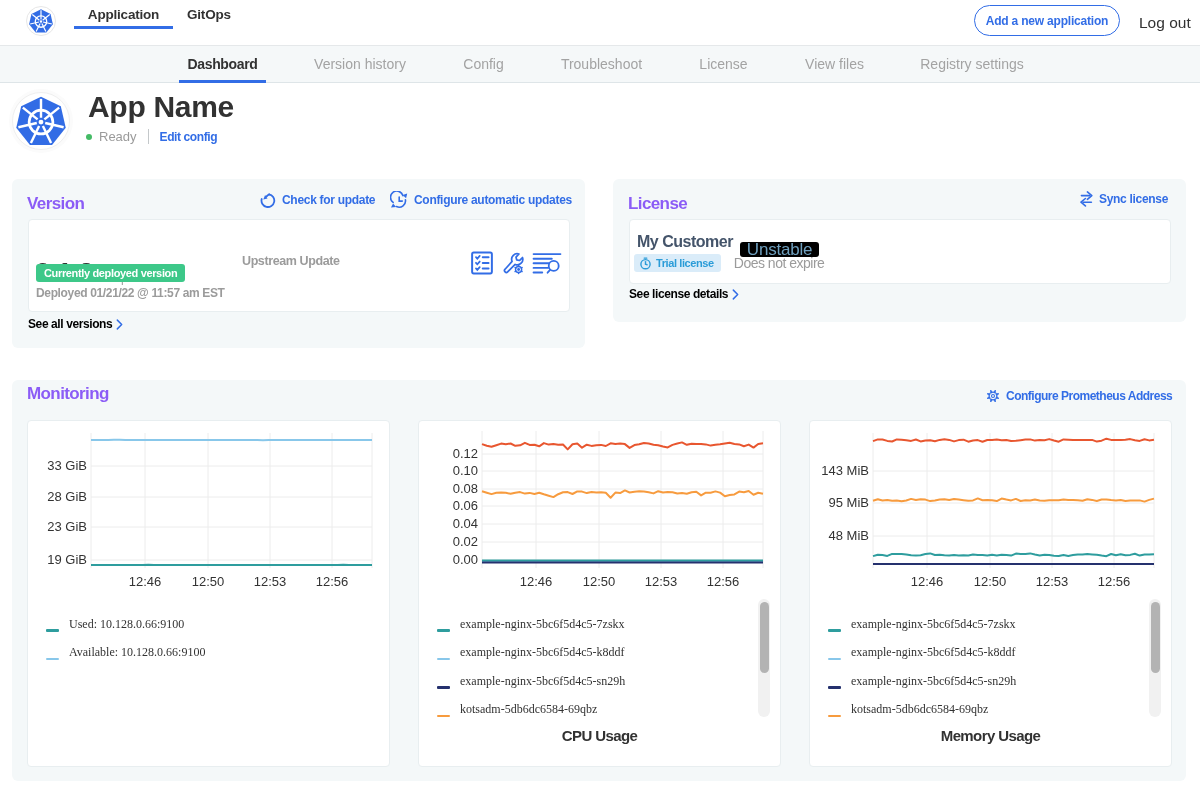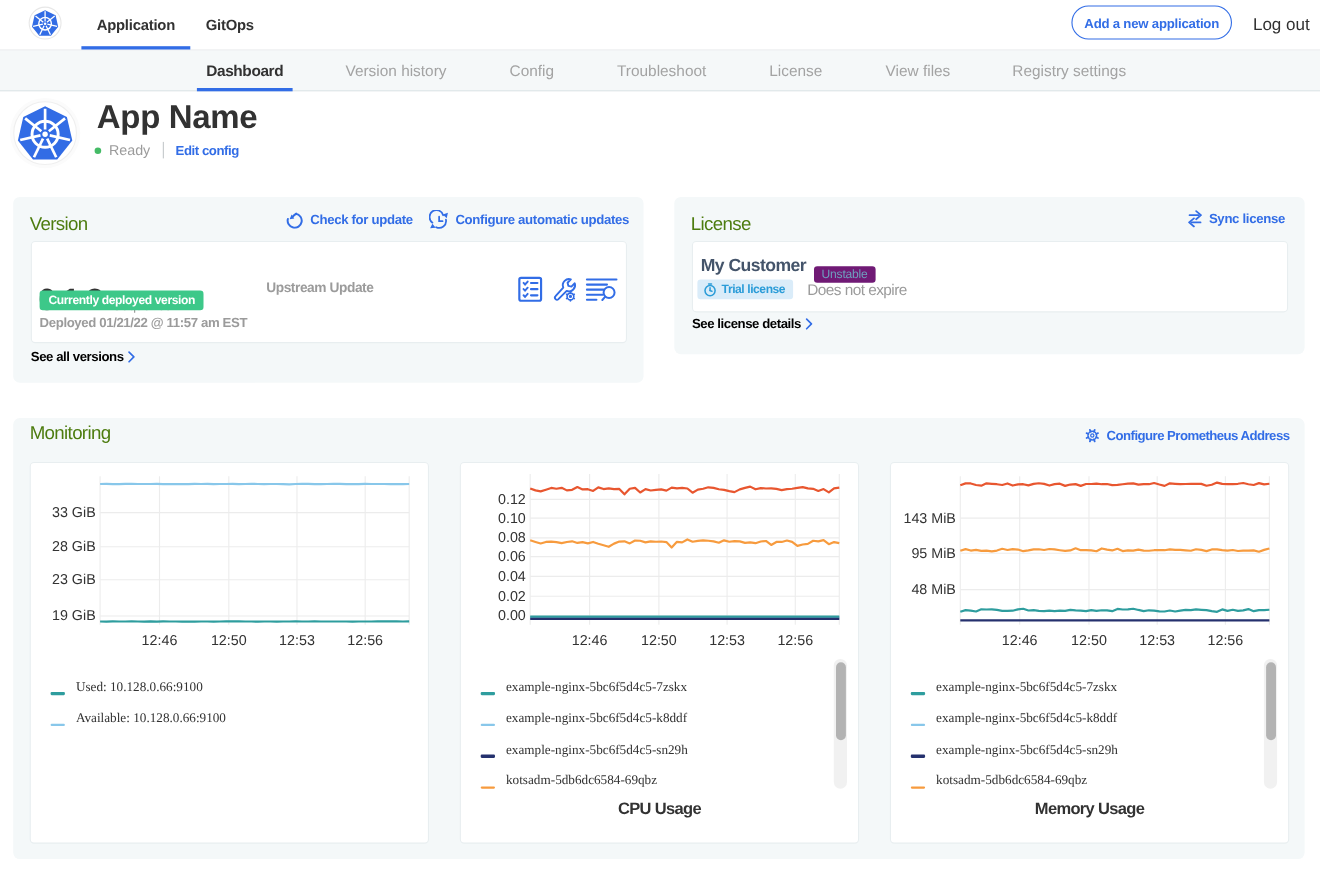--- a/index.html
+++ b/index.html
@@ -1,21 +1,21 @@
 <!DOCTYPE html>
 <html><head>
 <meta charset="utf-8">
 <style>
 * { margin:0; padding:0; box-sizing:border-box; }
 html,body { width:1200px; height:796px; background:#fff; font-family:"Liberation Sans", sans-serif; overflow:hidden; }
 svg { display:block; }
 
 .topnav { position:absolute; left:0; top:0; width:1200px; height:46px; background:#fff; border-bottom:1px solid #e5e8ea; }
 .nav-logo { position:absolute; left:26px; top:6px; width:30px; height:30px; border-radius:50%; background:#fff; border:1px solid #e7e7e7; display:flex; align-items:center; justify-content:center; }
-.topnav .tab { position:absolute; top:0; height:45px; display:flex; align-items:center; font-size:13.5px; font-weight:700; color:#323232; letter-spacing:-0.2px; }
+.topnav .tab { position:absolute; top:0; height:29px; display:flex; align-items:center; font-size:13.5px; font-weight:700; color:#323232; letter-spacing:-0.2px; }
 .tab-app { left:74px; width:99px; justify-content:center; }
 .tab-app:after { content:""; position:absolute; left:0; bottom:0; width:100%; height:3px; background:#326de6; }
 .tab-gitops { left:187px; }
 .add-app-btn { position:absolute; left:974px; top:5px; width:146px; height:31px; border:1.5px solid #326de6; border-radius:16px; background:#fff; color:#326de6; font-size:12px; font-weight:700; letter-spacing:-0.2px; display:flex; align-items:center; justify-content:center; }
 .logout { position:absolute; left:1139px; top:0; height:45px; display:flex; align-items:center; font-size:15.5px; font-weight:400; color:#323232; }
 
 .subnav { position:absolute; left:0; top:46px; width:1200px; height:37px; background:#f5f8f9; border-bottom:1px solid #dee5e8; }
 .subnav .stab { position:absolute; top:0; height:36px; display:flex; align-items:center; justify-content:center; font-size:14px; font-weight:400; color:#a3a3a3; }
 .stab.active { color:#323232; font-weight:700; font-size:14px; letter-spacing:-0.35px; }
 .stab.active:after { content:""; position:absolute; left:0; bottom:-1px; width:100%; height:3px; background:#326de6; }
@@ -25,41 +25,41 @@
 .app-status { position:absolute; left:86px; top:129px; display:flex; align-items:center; white-space:nowrap; }
 .dot { width:6px; height:6px; border-radius:50%; background:#44bb66; margin-right:7px; }
 .ready { font-size:13px; color:#9b9b9b; }
 .vline { width:1px; height:15px; background:#c4c8ca; margin:0 11px; }
 .editcfg { font-size:12px; font-weight:700; color:#326de6; letter-spacing:-0.4px; }
 
 .card { position:absolute; background:#f4f8f9; border-radius:6px; }
 .card-ver { left:12px; top:179px; width:573px; height:169px; }
 .card-lic { left:613px; top:179px; width:573px; height:143px; }
 .card-mon { left:12px; top:380px; width:1174px; height:401px; }
-.card-title { position:absolute; left:15px; top:15px; font-size:17px; font-weight:400; color:#4d7c0f; letter-spacing:-0.6px; }
+.card-title { position:absolute; left:15px; top:15px; font-size:17px; font-weight:700; color:#8b5cf6; letter-spacing:-0.6px; }
 .card-mon .card-title { top:4px; }
 .inner { position:absolute; background:#fff; border:1px solid #e8eef0; border-radius:4px; }
 .toplink { position:absolute; top:12px; display:flex; align-items:center; font-size:12px; font-weight:700; color:#326de6; letter-spacing:-0.3px; white-space:nowrap; }
 .toplink svg { margin-right:6px; }
 .seelink { position:absolute; left:16px; font-size:12px; font-weight:700; color:#000000; letter-spacing:-0.4px; display:flex; align-items:center; }
 .seelink svg { margin-left:4px; margin-top:1px; }
 
 .ver-inner { left:16px; top:40px; width:542px; height:93px; }
 .ver-num-row { position:absolute; left:6px; top:9px; display:flex; align-items:baseline; }
 .ver-num { font-size:28px; font-weight:700; color:#323232; letter-spacing:-0.8px;margin-top:28px; }
 .ver-seq { font-size:12px; color:#9b9b9b; margin-left:9px; }
 .green-pill { position:absolute; left:7px; top:44px; height:18px; padding:0 8px; background:#3dc889; border-radius:3px; color:#fff; font-size:11px; font-weight:700; letter-spacing:-0.35px; display:flex; align-items:center; }
 .deployed { position:absolute; left:7px; top:66px; font-size:12px; font-weight:700; color:#9b9b9b; letter-spacing:-0.35px; }
 .upstream { position:absolute; left:213px; top:34px; font-size:12.5px; font-weight:700; color:#9b9b9b; letter-spacing:-0.4px; }
 .ver-icons { position:absolute; right:7px; top:30px; display:flex; align-items:center; }
 
 .lic-inner { left:16px; top:40px; width:542px; height:65px; }
 .cust-row { position:absolute; left:7px; top:6px; display:flex; align-items:center; }
 .cust-name { font-size:16px; font-weight:700; color:#44546a; letter-spacing:-0.5px; }
-.pill-lblue { height:15px; padding:0 7px; background:#701a75; border-radius:3px; color:#6e9fbe; font-size:11px; letter-spacing:-0.2px; display:flex; align-items:center; margin-left:7px; margin-top:16px; }
+.pill-lblue { height:15px; padding:0 7px; background:#000000; border-radius:3px; color:#6e9fbe; font-size:17px; letter-spacing:-0.2px; display:flex; align-items:center; margin-left:7px; margin-top:16px; }
 .lic-row2 { position:absolute; left:4px; top:34px; display:flex; align-items:center; }
 .pill-trial { height:18px; padding:0 7px 0 5px; background:#daecf9; border-radius:3px; color:#2b9cd8; font-size:11px; font-weight:700; letter-spacing:-0.4px; display:flex; align-items:center; }
 .pill-trial svg { margin-right:4px; }
 .noexpire { font-size:14px; font-weight:400; color:#9b9b9b; letter-spacing:-0.5px; margin-left:13px; }
 
 .chart-card { position:absolute; top:40px; width:363px; height:347px; background:#fff; border:1px solid #e8eef0; border-radius:4px; }
 .cc1 { left:15px; } .cc2 { left:406px; } .cc3 { left:797px; }
 .plot { position:absolute; left:0; top:0; }
 .chart-title { position:absolute; left:0; width:100%; top:306px; text-align:center; font-size:15px; font-weight:700; color:#323232; letter-spacing:-0.6px; }
 .legend { position:absolute; left:18px; top:182px; }

